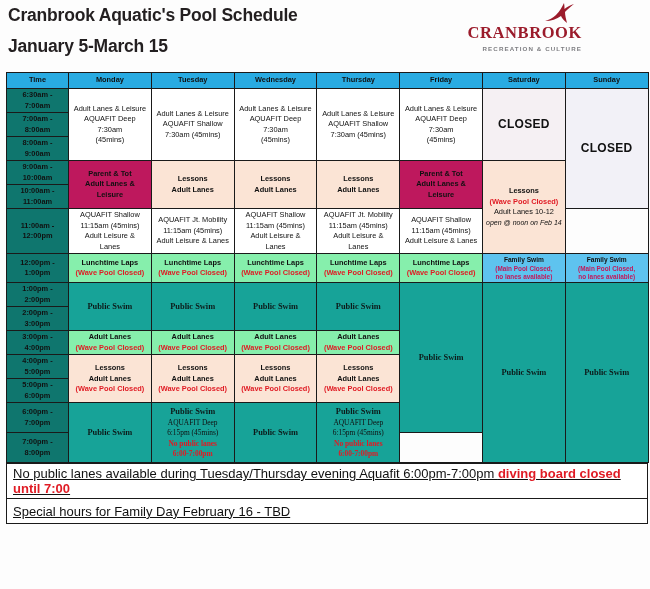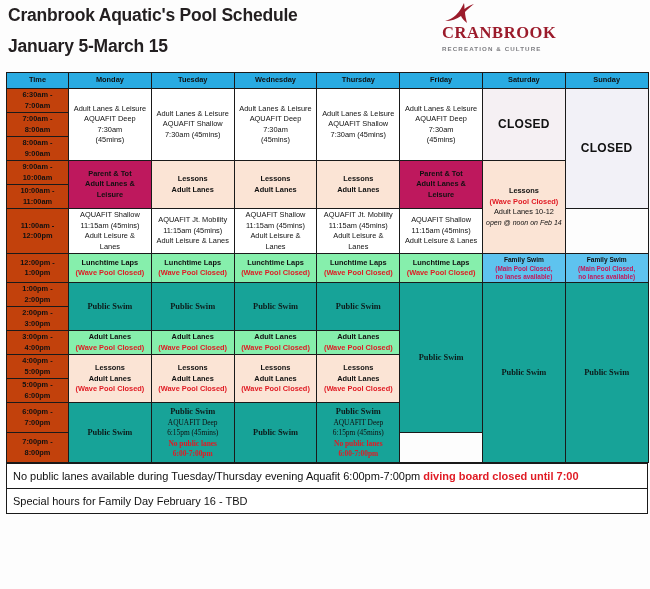--- a/index.html
+++ b/index.html
@@ -34,24 +34,24 @@
     font-size: 17.5px;
     font-weight: bold;
     color: #231f20;
     letter-spacing: -0.2px;
     line-height: 1.35;
     margin-top: 7px;
     white-space: nowrap;
   }
   .logo {
     position: absolute;
-    right: 58px;
+    right: 68px;
     top: 2px;
     width: 150px;
-    text-align: left;
+    text-align: right;
   }
   .logo-mark { height: 22px; }
   .logo-word {
     font-family: "Liberation Serif", serif;
     font-size: 16.5px;
     font-weight: bold;
     color: #9b1b2b;
     letter-spacing: 0.6px;
     line-height: 1;
     margin-top: 1px;
@@ -95,21 +95,21 @@
   }
   th.timehead {
     background: #29abe2;
     color: #111;
     font-size: 9.2px;
     font-weight: bold;
     text-align: left;
     padding-left: 4px;
   }
   td.timecell {
-    background: #c2410c;
+    background: #0f766e;
     color: #111;
     font-size: 7.6px;
     font-weight: bold;
     line-height: 1.5;
   }
 
   
   .f-white   { background: #ffffff; }
   .f-teal    { background: #17a398; font-family: Liberation Serif, serif; }
   .f-ltblue  { background: #86efac; }
@@ -134,24 +134,25 @@
     width: 642px;
     margin: 0 0 0 6px;
     border: 1.6px solid #1a1a1a;
     border-top: none;
   }
   table.notes td {
     border: 1.1px solid #1a1a1a;
     height: 25px;
     padding: 2px 6px;
     text-align: left;
-    font-size: 11px;
+    font-size: 13px;
     color: #111;
     background: #ffffff;
     vertical-align: middle;
+    text-decoration: underline;
   }
   .note-red { color: #e01b24; font-weight: bold; }
 </style>
 </head>
 <body>
 
 <div id="page">
 
   <div class="header">
     <div class="title-line1">Cranbrook Aquatic's Pool Schedule</div>

